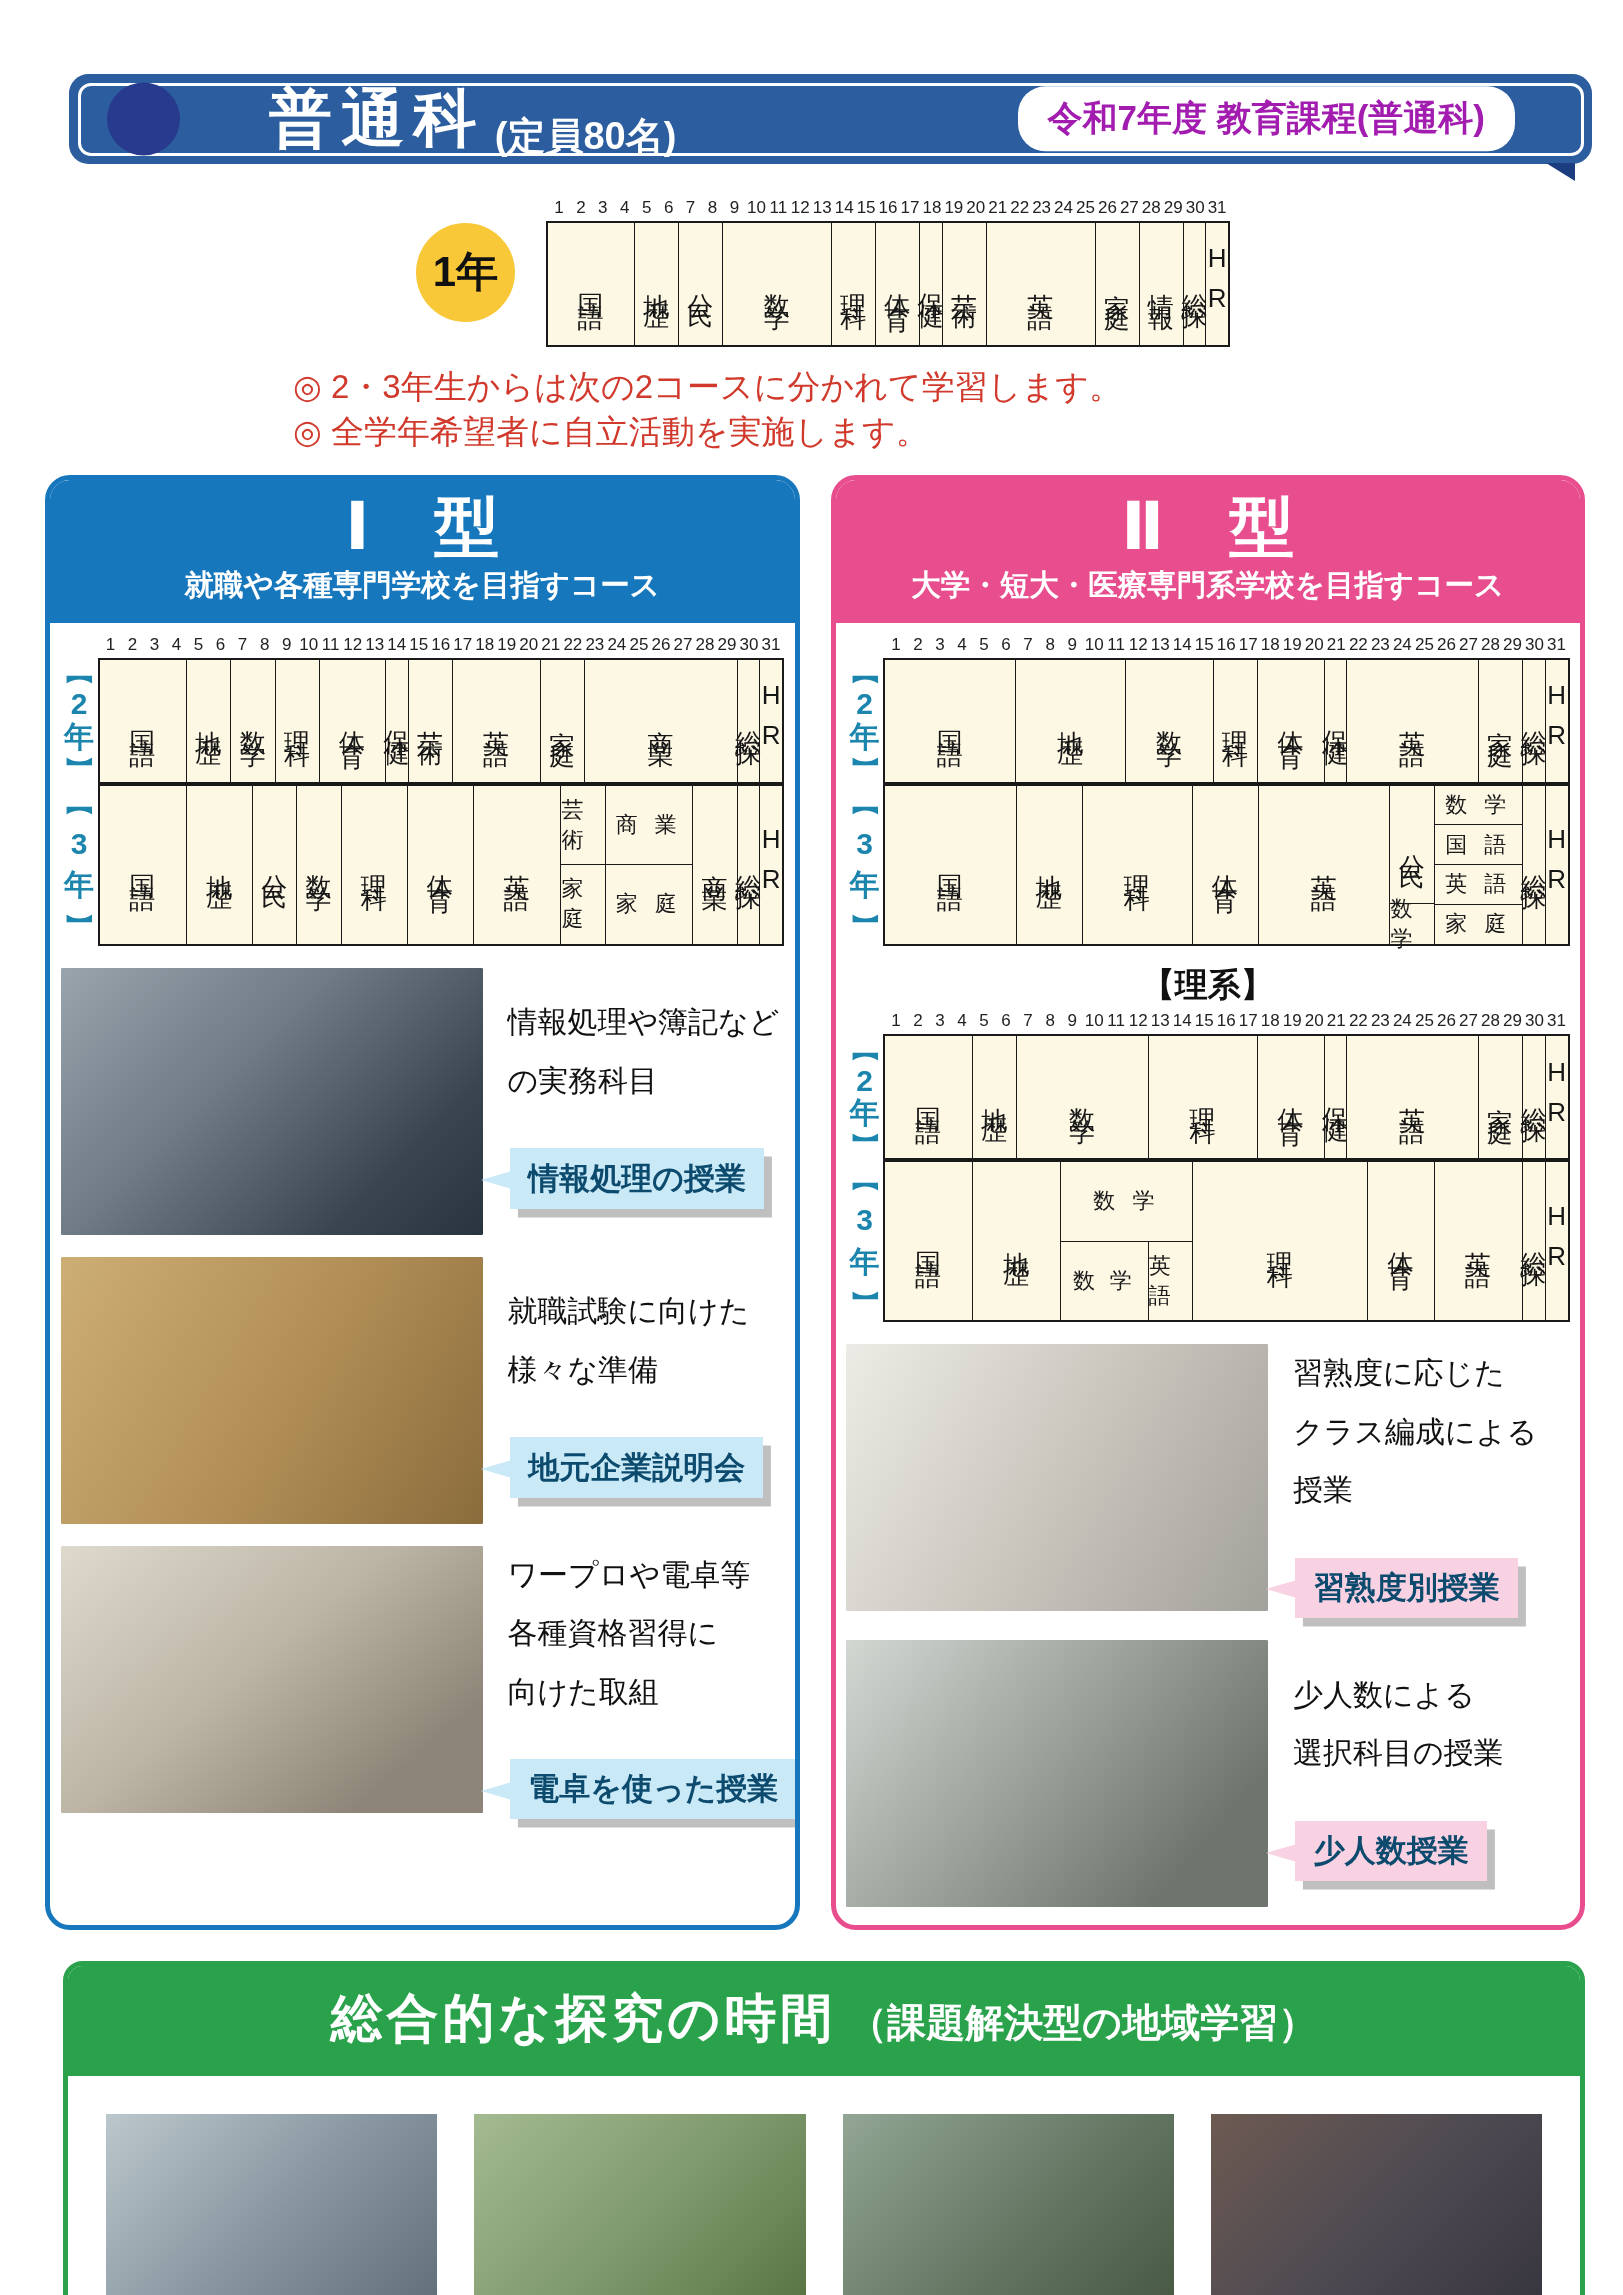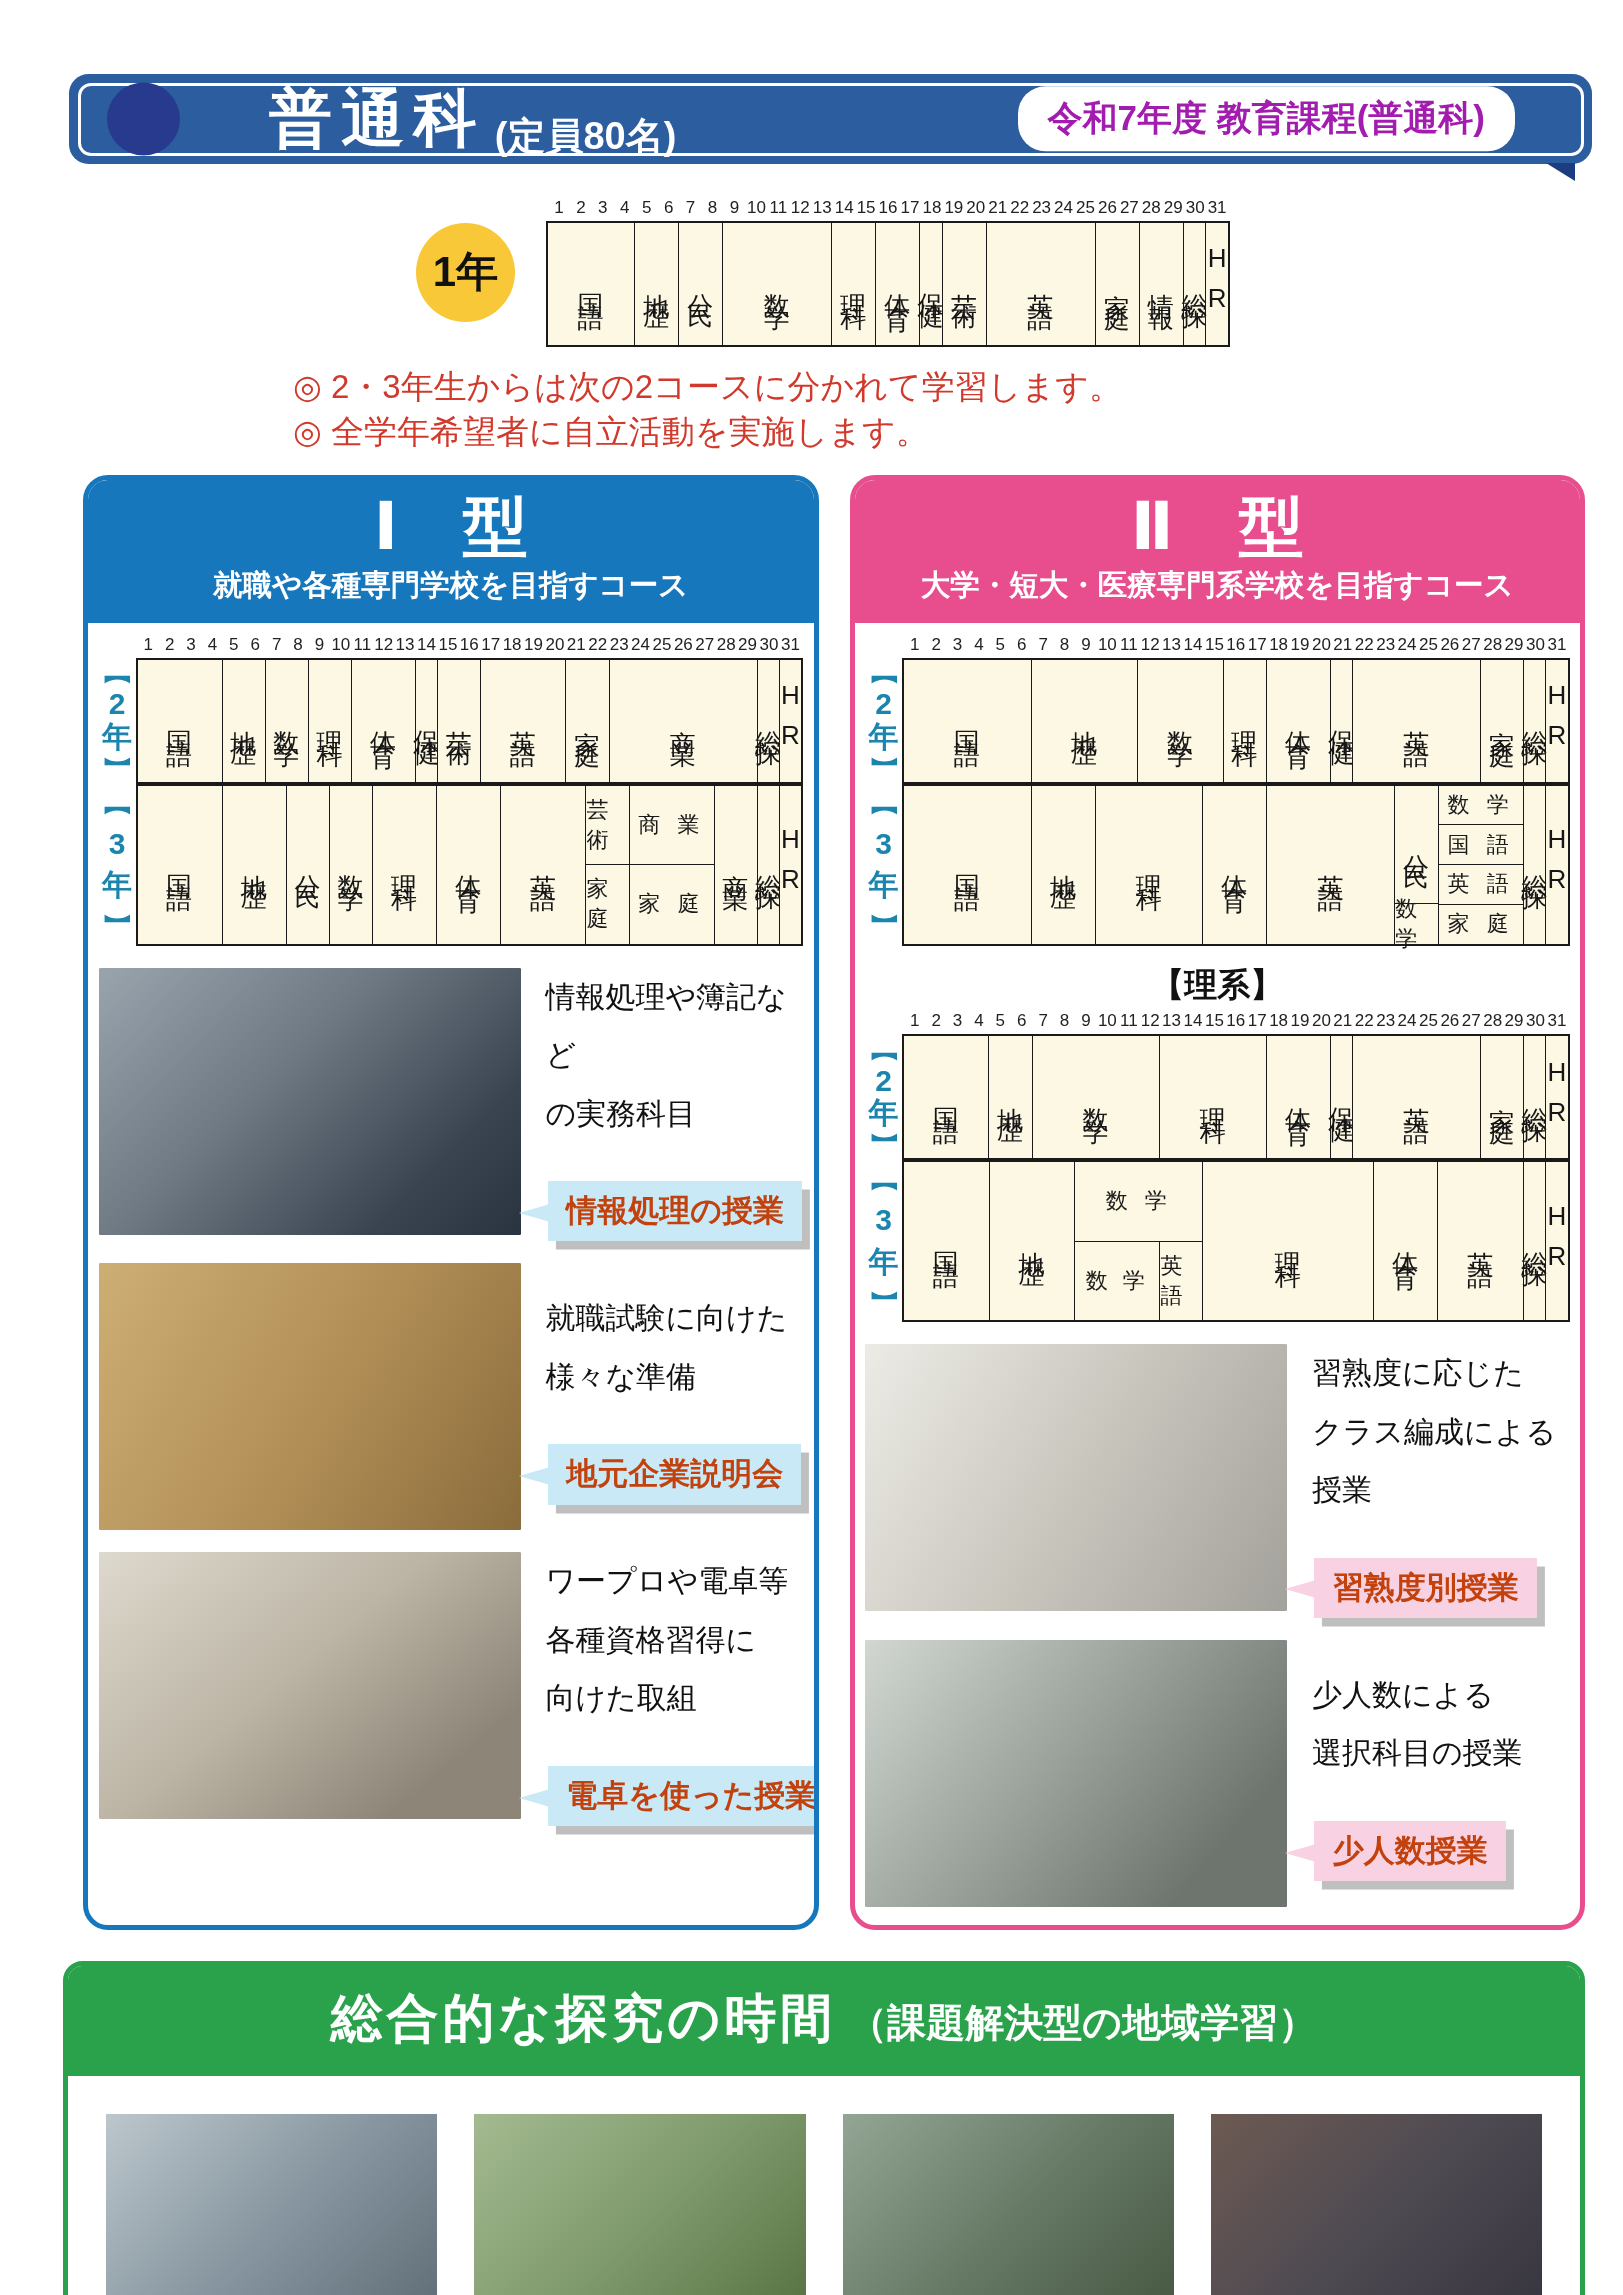--- a/index.html
+++ b/index.html
@@ -54,39 +54,39 @@
     font-size:22px;letter-spacing:0.25em;min-height:0;}
   .sitem:first-child{border-top:none;}
   .scols{padding:0;}
   .scell{flex-basis:0;display:flex;align-items:center;justify-content:center;border-left:1.3px solid #1a1a1a;height:100%;font-size:22px;letter-spacing:0.2em;}
   .scell:first-child{border-left:none;}
   .ylab{width:37px;flex:none;display:flex;flex-direction:column;align-items:center;justify-content:space-around;
     color:var(--year-label-teal,#1b85ad);font-size:30px;font-weight:700;padding:1.3px 0;line-height:1;}
   .ylab .rot{transform:rotate(90deg);font-size:26px;}
 
   
-  .twocol{display:flex;gap:31px;margin:22px 38px 0 83px;align-items:stretch;}
+  .twocol{display:flex;gap:31px;margin:22px 38px 0 45px;align-items:stretch;}
   .tbox{flex:1;border-radius:25px;overflow:hidden;background:#fff;display:flex;flex-direction:column;}
   .tbox.blue{border:5.9px solid var(--type1-blue,#1777bc);}
   .tbox.pink{border:5.9px solid var(--type2-pink,#e84e8e);}
   .thead{color:#fff;text-align:center;padding:10.5px 6.5px 17px;}
   .tbox.blue .thead{background:var(--type1-blue,#1777bc);}
   .tbox.pink .thead{background:var(--type2-pink,#e84e8e);}
   .thead .t1{font-size:65px;font-weight:800;line-height:1.15;}
   .thead .t2{font-size:29.5px;font-weight:700;margin-top:1.3px;}
   .tbody-in{padding:11.8px 10.5px 18.3px;display:flex;flex-direction:column;flex:1;}
   .streamhead{text-align:center;font-size:33px;font-weight:700;margin:2.6px 0 3.9px;color:#111;}
 
   
   .feat{display:flex;gap:14.4px;margin-top:22px;}
   .photo{width:422px;height:267px;flex:none;border-radius:1.3px;}
   .featright{flex:1;display:flex;flex-direction:column;justify-content:center;gap:38px;min-width:0;}
   .desc{font-size:30px;line-height:1.95;color:#111;margin-left:10.5px;}
   .cap{position:relative;align-self:flex-start;margin-left:13px;padding:9.2px 18.3px;font-size:31px;font-weight:700;
-    color:#c2410c;white-space:nowrap;box-shadow:7.9px 8.5px 0 #bfbfbf;}
+    color:#0c4a6e;white-space:nowrap;box-shadow:7.9px 8.5px 0 #bfbfbf;}
   .cap .pointer{position:absolute;left:-29px;top:38%;width:0;height:0;border-style:solid;
     border-width:9.8px 31px 9.8px 0;border-color:transparent var(--cc,#c9e9f7) transparent transparent;}
   .capb{background:var(--caption-blue,#c9e9f7);--cc:var(--caption-blue,#c9e9f7);}
   .capp{background:var(--caption-pink,#f8d2e2);--cc:var(--caption-pink,#f8d2e2);}
 
   
   .ph-computer-class{background:linear-gradient(135deg,#9aa4ad,#6f7a85 40%,#3a4450 78%,#2a3340);}
   .ph-calculator-class{background:linear-gradient(140deg,#ded9cd,#bcb5a6 45%,#8d8678 82%);}
   .ph-company-session{background:linear-gradient(120deg,#cdae74,#b08d55 55%,#8a6c3c);}
   .ph-small-group{background:linear-gradient(130deg,#d2d7d2,#9aa29b 45%,#6d756e 82%);}

